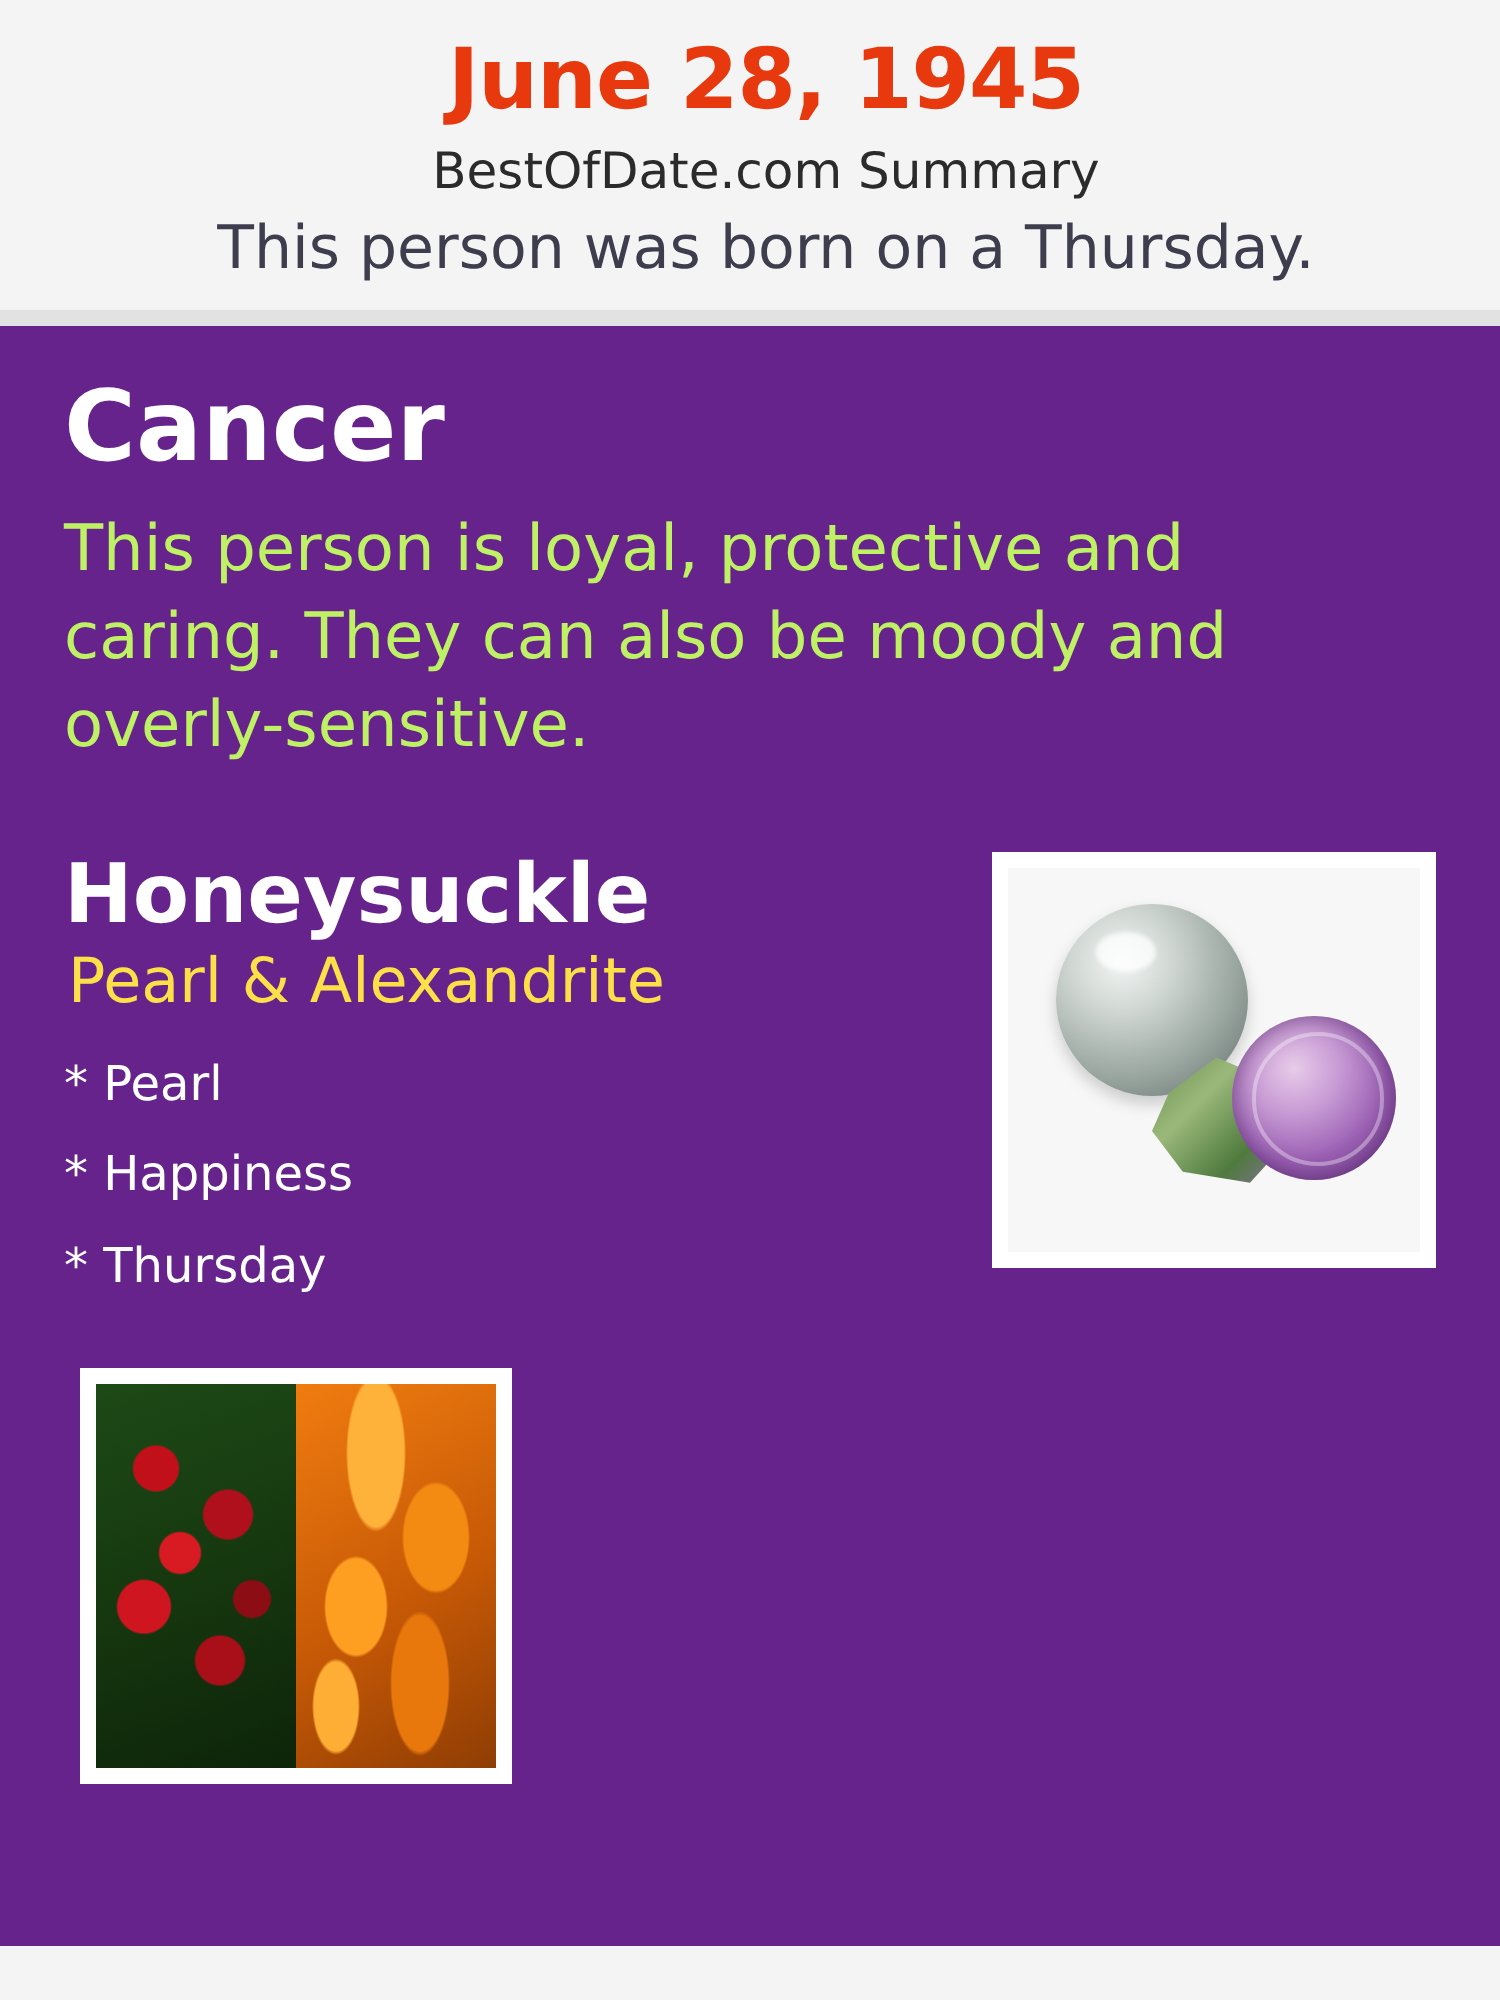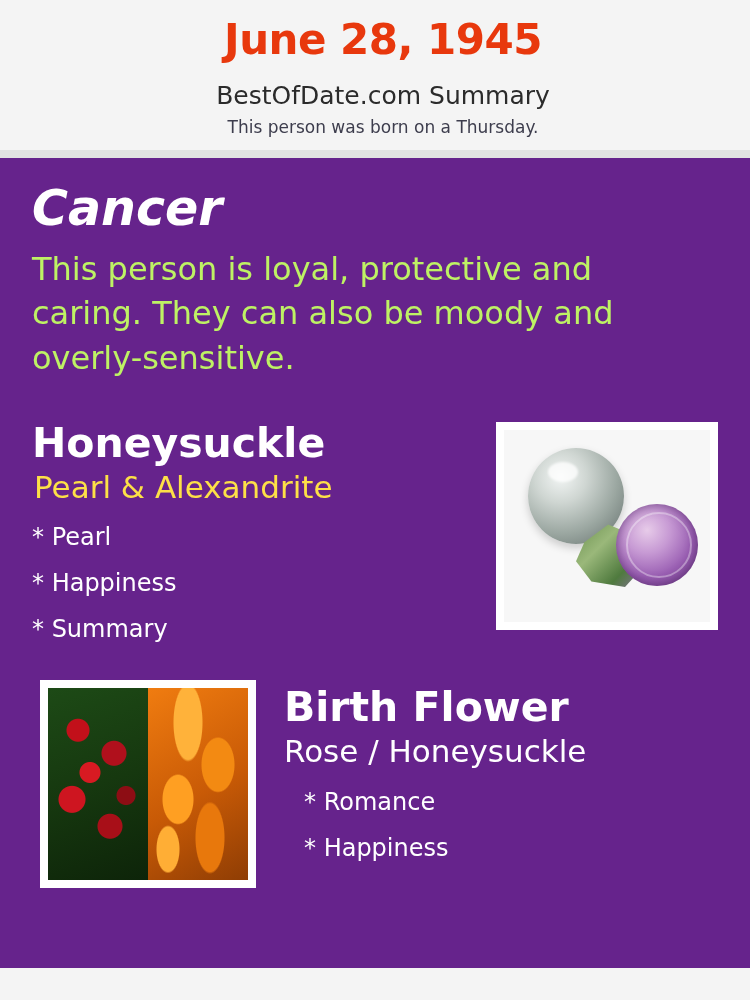--- a/index.html
+++ b/index.html
@@ -29,26 +29,26 @@
   .header-date {
     color: #e8380d;
     font-size: 42px;
     font-weight: bold;
     line-height: 1.05;
     letter-spacing: -0.5px;
   }
   .header-site {
     color: #2b2b2b;
     font-size: 25px;
-    margin-top: 20px;
+    margin-top: 10px;
     line-height: 1.1;
   }
   .header-sub {
     color: #3d3d4d;
-    font-size: 17px;
+    font-size: 30px;
     margin-top: 8px;
     line-height: 1.1;
   }
   .header-rule {
     height: 8px;
     background: #e2e2e2;
     width: 100%;
   }
 
   
@@ -61,21 +61,20 @@
     position: relative;
     color: #ffffff;
   }
 
   .zodiac-name {
     font-size: 49px;
     font-weight: bold;
     line-height: 1.0;
     margin: 0 0 14px 0;
     color: #ffffff;
-    font-style: italic;
   }
   .zodiac-desc {
     font-size: 32px;
     line-height: 1.38;
     color: #bef264;
     max-width: 620px;
     font-weight: normal;
   }
 
   
@@ -259,40 +258,34 @@
 
     <div class="zodiac-name">Cancer</div>
     <div class="zodiac-desc">This person is loyal, protective and caring. They can also be moody and overly-sensitive.</div>
 
     <div class="stone-section">
       <div class="stone-text">
         <div class="section-title">Honeysuckle</div>
         <div class="section-subtitle">Pearl &amp; Alexandrite</div>
         <div class="trait">* Pearl</div>
         <div class="trait">* Happiness</div>
-        <div class="trait">* Summary</div>
+        <div class="trait">* Thursday</div>
       </div>
       <div class="stone-photo">
         <div class="stone-photo-inner">
           <div class="pearl"></div>
           <div class="gem-raw"></div>
           <div class="gem-cut"></div>
         </div>
       </div>
     </div>
 
     <div class="flower-section">
       <div class="flower-photo">
         <div class="flower-photo-inner">
           <div class="roses"></div>
           <div class="honeysuckle"></div>
         </div>
       </div>
-      <div class="flower-text">
-        <div class="flower-title">Birth Flower</div>
-        <div class="flower-subtitle">Rose / Honeysuckle</div>
-        <div class="flower-trait">* Romance</div>
-        <div class="flower-trait">* Happiness</div>
-      </div>
     </div>
 
   </div>
 </div>
 
 </body></html>

